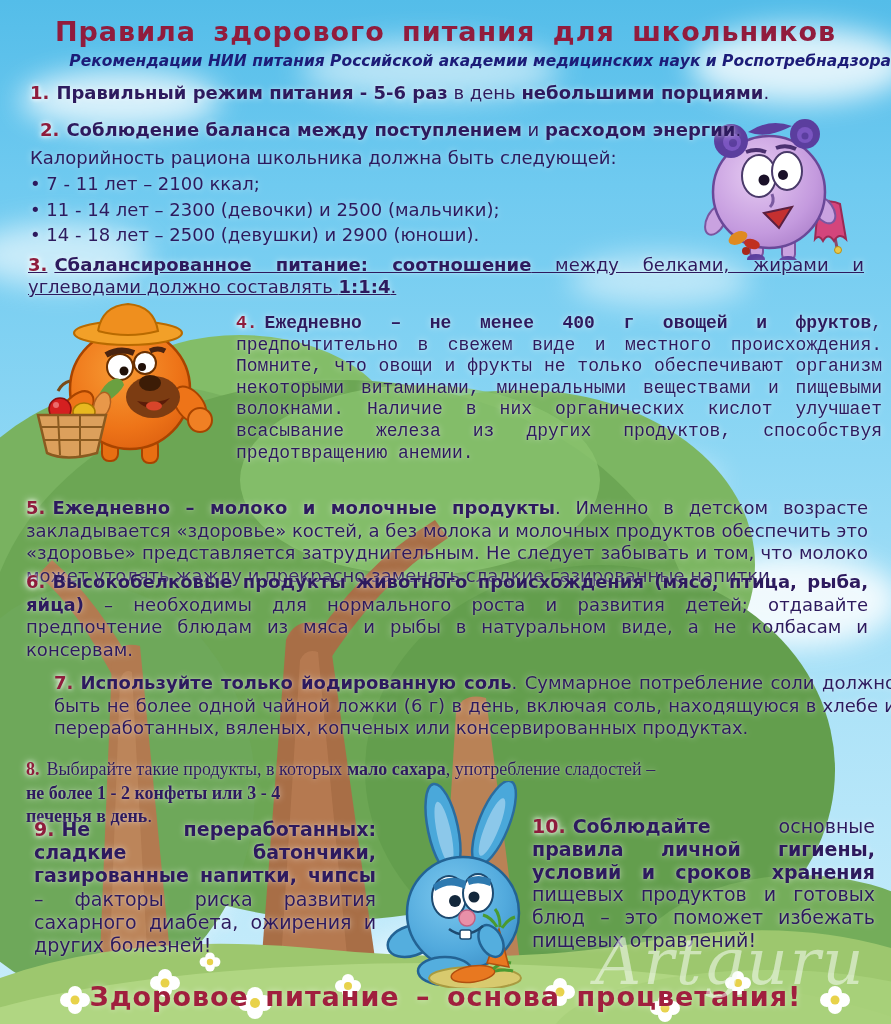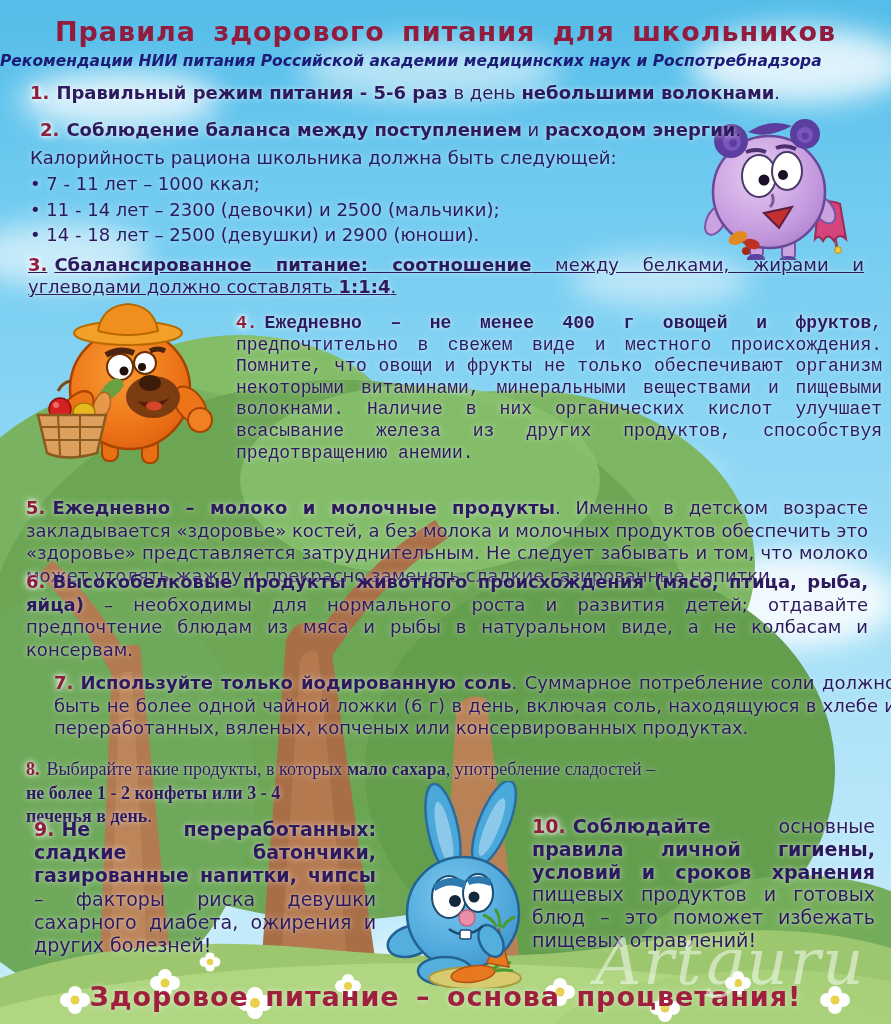--- a/index.html
+++ b/index.html
@@ -10,21 +10,21 @@
   }
   svg{display:block;}
   .abs{position:absolute;}
   
   .title{
     left:0; top:16px; width:100%; text-align:center;
     font-size:27px; font-weight:bold; color:#911c3d;
     letter-spacing:1px; word-spacing:7px;
   }
   .subtitle{
-    left:0; top:52px; width:100%; text-align:left;
+    left:0; top:52px; width:100%; text-align:right;
     font-size:15.5px; font-style:italic; font-weight:bold; color:#1c1c78;
   }
   
   .rule{ color:#2d1a5e; font-size:18px; line-height:1.22; z-index:4;
          text-shadow:0 0 7px rgba(255,255,255,.55), 0 0 2px rgba(255,255,255,.35);}
   .rule .b{ font-weight:bold; }
   .num{ font-weight:bold; color:#8e1c3c; padding-right:7px;
         text-shadow:0 0 9px #ffffff,0 0 4px #ffffff; }
   .r1 { left:30px;  top:82px;  width:780px; white-space:nowrap; }
   .r2 { left:40px;  top:119px; width:700px; white-space:nowrap; }
@@ -178,30 +178,30 @@
           <circle r="6" cx="0" cy="6" fill="#fff"></circle>
           <circle r="4" fill="#e8d24a"></circle>
         </g>
     </g>
   </svg>
 
   <div class="abs title">Правила здорового питания для школьников</div>
   <div class="abs subtitle">Рекомендации НИИ питания Российской академии медицинских наук и Роспотребнадзора</div>
 
   <div class="abs rule r1">
-    <span class="num">1.</span><span class="txt"><span class="b">Правильный режим питания - 5-6 раз</span><span> в день </span><span class="b">небольшими волокнами</span><span>.</span></span>
+    <span class="num">1.</span><span class="txt"><span class="b">Правильный режим питания - 5-6 раз</span><span> в день </span><span class="b">небольшими порциями</span><span>.</span></span>
   </div>
 
   <div class="abs rule r2">
     <span class="num">2.</span><span class="txt"><span class="b">Соблюдение баланса между поступлением</span><span> и </span><span class="b">расходом энергии</span><span>.</span></span>
   </div>
 
   <div class="abs cal">
     <div class="cal-head"><span class="b">Калорийность рациона</span><span> школьника должна быть следующей:</span></div>
-    <div class="cal-item">• 7 - 11 лет – 1000 ккал;</div>
+    <div class="cal-item">• 7 - 11 лет – 2100 ккал;</div>
     <div class="cal-item">• 11 - 14 лет – 2300 (девочки) и 2500 (мальчики);</div>
     <div class="cal-item">• 14 - 18 лет – 2500 (девушки) и 2900 (юноши).</div>
   </div>
 
   <div class="abs rule r3">
     <span class="num">3.</span><span class="txt"><span class="b">Сбалансированное питание: соотношение</span><span> между белками, жирами и углеводами должно составлять </span><span class="b">1:1:4</span><span>.</span></span>
   </div>
 
   <div class="abs rule r4">
     <span class="num">4.</span><span class="txt"><span class="b">Ежедневно – не менее 400 г овощей и фруктов</span><span>, предпочтительно в свежем виде и местного происхождения. Помните, что овощи и фрукты не только обеспечивают организм некоторыми витаминами, минеральными веществами и пищевыми волокнами. Наличие в них органических кислот улучшает всасывание железа из других продуктов, способствуя предотвращению анемии.</span></span>
@@ -219,21 +219,21 @@
     <span class="num">7.</span><span class="txt"><span class="b">Используйте только йодированную соль</span><span>. Суммарное потребление соли должно быть не более одной чайной ложки (6 г) в день, включая соль, находящуюся в хлебе и переработанных, вяленых, копченых или консервированных продуктах.</span></span>
   </div>
 
   <div class="abs rule r8">
     <span class="num">8.</span><span class="txt"><span>Выбирайте такие продукты, в которых </span><span class="b">мало сахара</span><span>, употребление сладостей –
 </span><span class="b">не более 1 - 2 конфеты или 3 - 4
 печенья в день</span><span>.</span></span>
   </div>
 
   <div class="abs rule r9">
-    <span class="num">9.</span><span class="txt"><span class="b">Не переработанных: сладкие батончики, газированные напитки, чипсы</span><span> – факторы риска девушки сахарного диабета, ожирения и других болезней!</span></span>
+    <span class="num">9.</span><span class="txt"><span class="b">Не переработанных: сладкие батончики, газированные напитки, чипсы</span><span> – факторы риска развития сахарного диабета, ожирения и других болезней!</span></span>
   </div>
 
   <div class="abs rule r10">
     <span class="num">10.</span><span class="txt"><span class="b">Соблюдайте</span><span> основные </span><span class="b">правила личной гигиены, условий и сроков хранения</span><span> пищевых продуктов и готовых блюд – это поможет избежать пищевых отравлений!</span></span>
   </div>
 
   <div class="abs char char-sheep">
     <svg width="212" height="150" viewBox="0 0 212 150">
       <defs>
         <radialGradient id="gSheep" cx="40%" cy="35%" r="80%">

